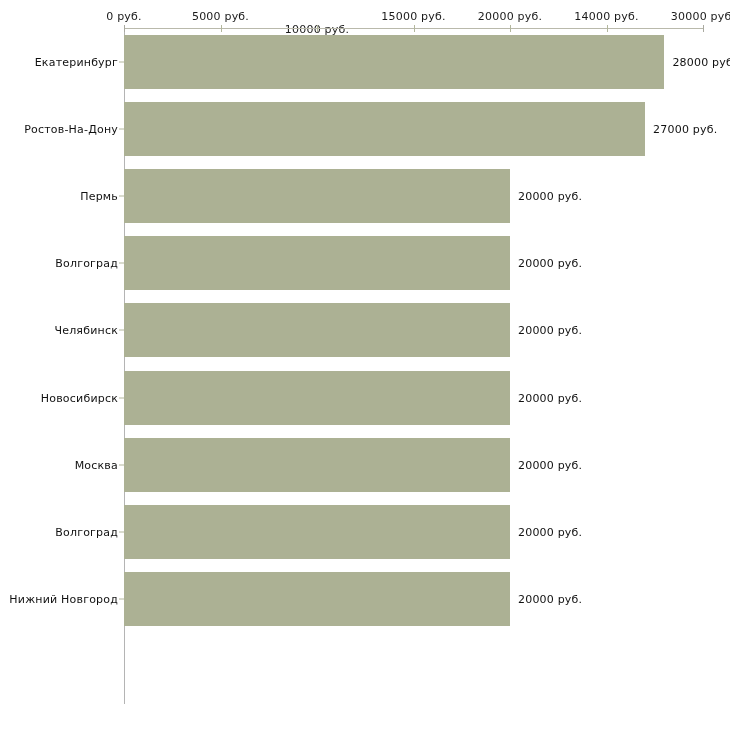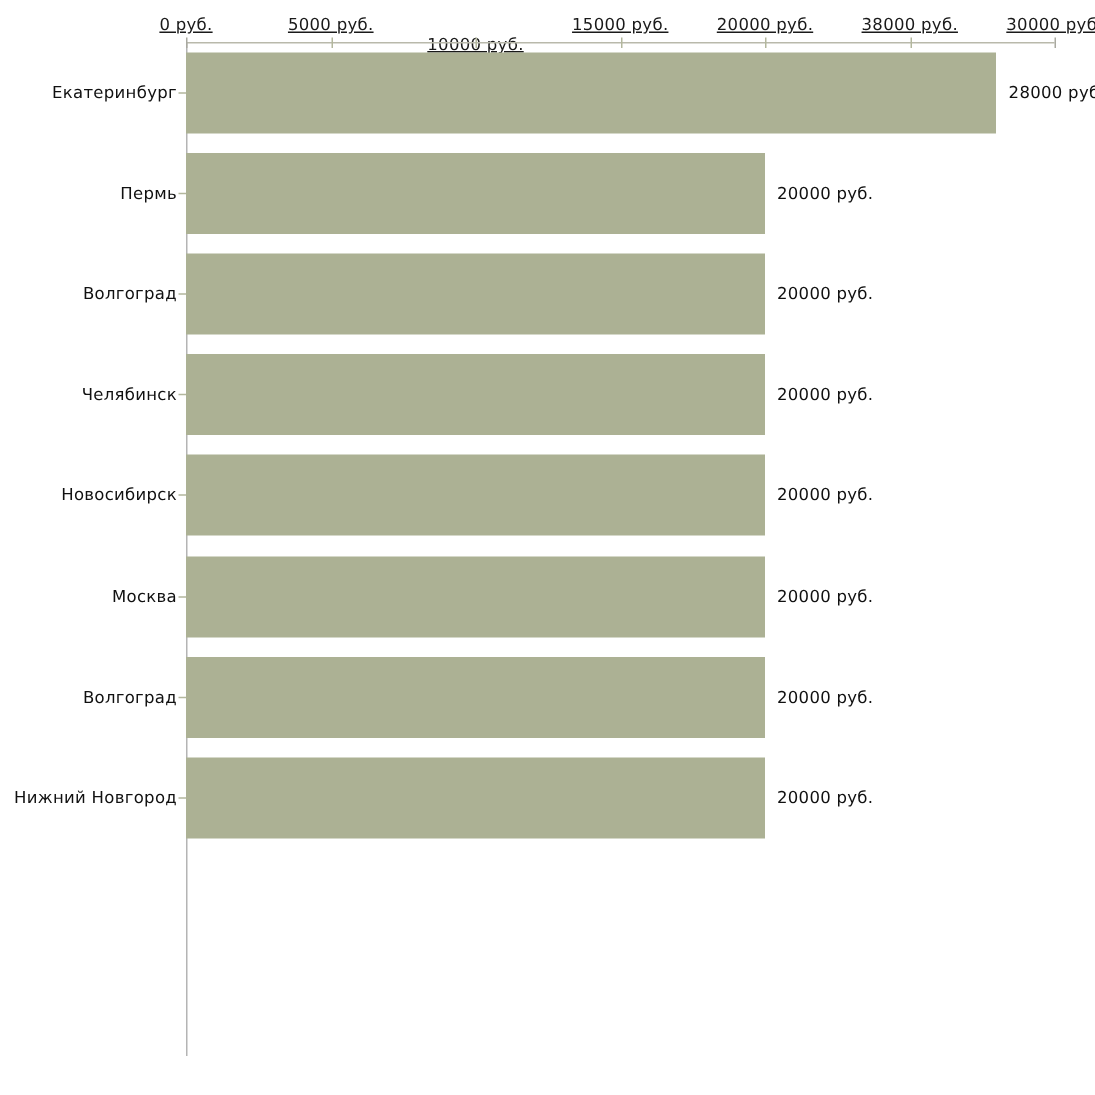--- a/index.html
+++ b/index.html
@@ -29,21 +29,20 @@
     height: 16px;
   }
   .axis-tick-label {
     position: absolute;
     top: 0;
     font-size: 11px;
     color: #1a1a1a;
     white-space: nowrap;
     transform: translateX(-50%);
     letter-spacing: 0.2px;
-    text-decoration: underline;
   }
 
   .axis-line {
     position: absolute;
     left: 124px;
     top: 28px;
     width: 579px;
     height: 1px;
     background: #b9b9ab;
   }
@@ -121,33 +120,39 @@
 <body>
 
 <div id="chart-root">
 
   <div class="axis-labels">
       <div class="axis-tick-label" style="left: 124px;">0 руб.</div>
       <div class="axis-tick-label" style="left: 220.5px;">5000 руб.</div>
       <div class="axis-tick-label" style="left: 317px; margin-top: 13px;">10000 руб.</div>
       <div class="axis-tick-label" style="left: 413.5px;">15000 руб.</div>
       <div class="axis-tick-label" style="left: 510px;">20000 руб.</div>
-      <div class="axis-tick-label" style="left: 606.5px;">38000 руб.</div>
+      <div class="axis-tick-label" style="left: 606.5px;">14000 руб.</div>
       <div class="axis-tick-label" style="left: 703px;">30000 руб.</div>
     </div>
 
   <div class="axis-line"></div>
   <div class="y-spine"></div>
 
   <div class="rows">
       <div class="row">
         <div class="cat-label">Екатеринбург</div>
         <div class="cat-tick"></div>
         <div class="bar" style="width: 540.4px; background: rgb(172, 177, 148);"></div>
         <div class="bar-value" style="left: 672.4px;">28000 руб.</div>
+      </div>
+      <div class="row">
+        <div class="cat-label">Ростов-На-Дону</div>
+        <div class="cat-tick"></div>
+        <div class="bar" style="width: 521.1px; background: rgb(172, 177, 148);"></div>
+        <div class="bar-value" style="left: 653.1px;">27000 руб.</div>
       </div>
       <div class="row">
         <div class="cat-label">Пермь</div>
         <div class="cat-tick"></div>
         <div class="bar" style="width: 386px; background: rgb(172, 177, 148);"></div>
         <div class="bar-value" style="left: 518px;">20000 руб.</div>
       </div>
       <div class="row">
         <div class="cat-label">Волгоград</div>
         <div class="cat-tick"></div>

